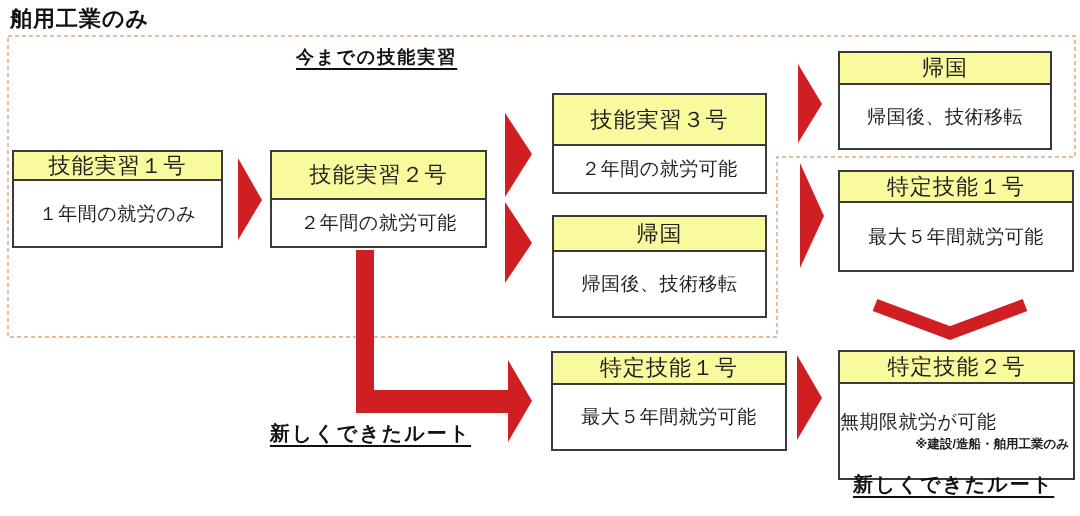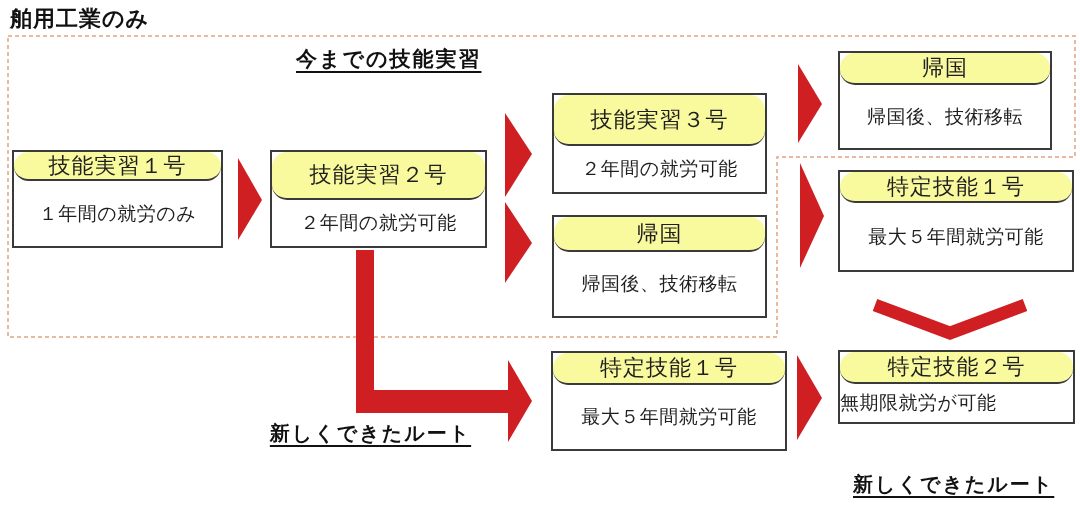--- a/index.html
+++ b/index.html
@@ -23,45 +23,45 @@
   .arrow{fill:var(--red);stroke:none;}
   .chevron{fill:none;stroke:var(--red);stroke-width:13;stroke-linejoin:miter;}
 
   .box{
     position:absolute;border:2px solid var(--bline);background:#fff;
     display:flex;flex-direction:column;box-sizing:border-box;
   }
   .box .hd{
     flex:0 0 auto;background:var(--yellow);border-bottom:2px solid var(--bline);
     display:flex;align-items:center;justify-content:center;
-    font-size:22px;letter-spacing:1px;color:var(--ink);box-sizing:border-box;border-radius:15px;
+    font-size:22px;letter-spacing:1px;color:var(--ink);box-sizing:border-box;
   }
   .box .bd{
     flex:1;display:flex;flex-direction:column;align-items:center;justify-content:center;
     font-size:19px;letter-spacing:0.5px;color:var(--ink);width:100%;box-sizing:border-box;
   }
   .b1{left:12px;top:150px;width:211px;height:98px}.b1 .hd{height:29px}
   .b2{left:270px;top:150px;width:217px;height:98px}.b2 .hd{height:48px}
   .b3{left:552px;top:93px;width:215px;height:101px}.b3 .hd{height:51px}
   .b4{left:552px;top:215px;width:215px;height:103px}.b4 .hd{height:35px}
   .b5{left:838px;top:51px;width:214px;height:99px}.b5 .hd{height:32px}
   .b6{left:838px;top:170px;width:236px;height:102px}.b6 .hd{height:31px}
   .b7{left:551px;top:351px;width:236px;height:100px}.b7 .hd{height:32px}
-  .b8{left:838px;top:350px;width:237px;height:74px}.b8 .hd{height:32px}
+  .b8{left:838px;top:350px;width:237px;height:130px}.b8 .hd{height:32px}
 
   .b8 .bd .main{display:block;width:100%;text-align:left;}
   .b8 .bd .note{
     display:block;width:100%;text-align:right;box-sizing:border-box;
     padding-right:4px;margin-top:1px;font-size:12.5px;font-weight:bold;letter-spacing:0;
   }
 
   .lbl{position:absolute;font-weight:bold;color:#111;white-space:nowrap;}
   .title{left:10px;top:4px;font-size:22px;letter-spacing:1px;}
   .underlined{text-decoration:underline;text-underline-offset:5px;text-decoration-thickness:1.5px;}
-  .lbl-old{left:296px;top:45px;font-size:21px;letter-spacing:2px;}
+  .lbl-old{left:296px;top:45px;font-size:18px;letter-spacing:2px;}
   .lbl-new-left{left:268px;top:420px;width:205px;text-align:center;font-size:20px;letter-spacing:2px;}
   .lbl-new-right{left:853px;top:471px;width:196px;text-align:center;font-size:20px;letter-spacing:2px;}
 </style>
 </head>
 <body>
 
 <div id="canvas">
 
   <svg id="shapes" viewBox="0 0 1080 516" xmlns="http://www.w3.org/2000/svg">
     <polygon class="dashed-region" points="8,36 1075,36 1075,157 777,157 777,337 8,337"></polygon>
@@ -110,19 +110,20 @@
 
   <div class="box b7">
     <div class="hd">特定技能１号</div>
     <div class="bd">最大５年間就労可能</div>
   </div>
 
   <div class="box b8">
     <div class="hd">特定技能２号</div>
     <div class="bd">
       <span class="main">無期限就労が可能</span>
+      <span class="note">※建設/造船・舶用工業のみ</span>
     </div>
   </div>
 
   <div class="lbl lbl-new-left underlined">新しくできたルート</div>
   <div class="lbl lbl-new-right underlined">新しくできたルート</div>
 
 </div>
 
 </body></html>

